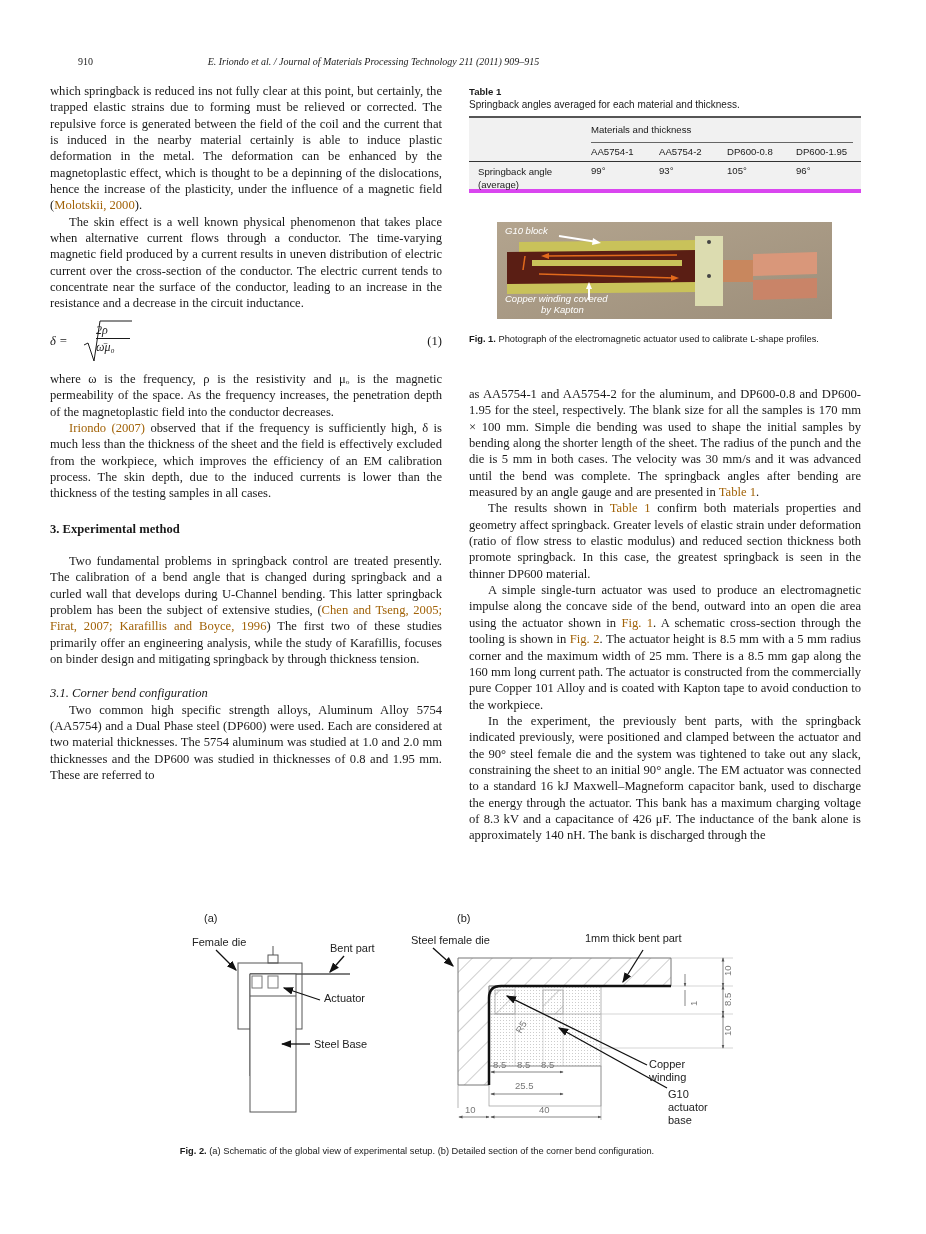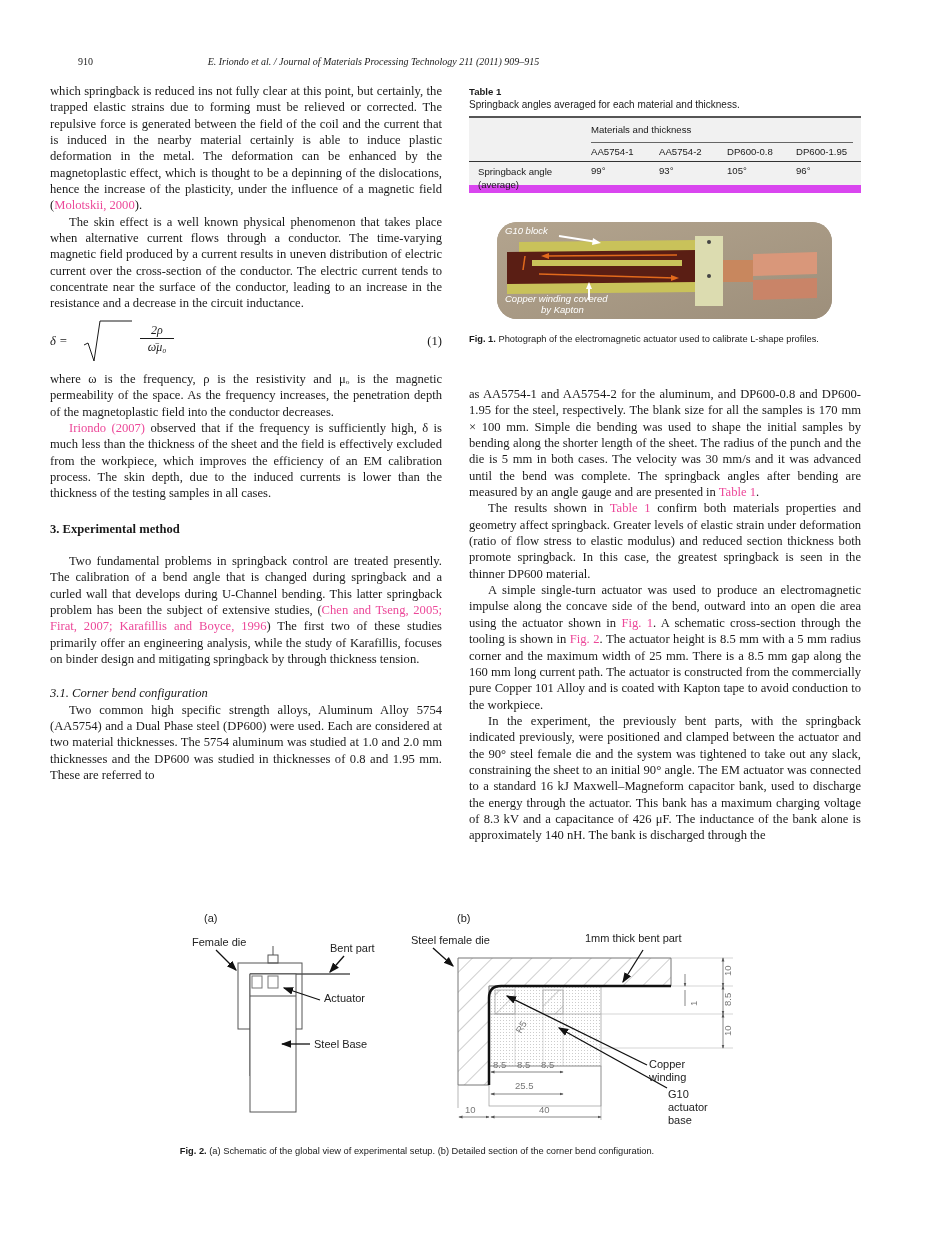--- a/index.html
+++ b/index.html
@@ -4,41 +4,41 @@
 <style>
   * { box-sizing: border-box; margin: 0; padding: 0; }
   html, body { width: 926px; height: 1234px; background: #ffffff; }
   body { position: relative; font-family: "DejaVu Serif", serif; color: #1a1a1a; overflow: hidden; }
   .abs { position: absolute; }
   .pagenum { left: 50px; top: 56px; font-size: 10px; font-family: "Liberation Serif", serif; margin-left: 28px; }
   .running-head { left: 0; width: 747px; top: 56px; text-align: center; font-size: 10px; font-style: italic; font-family: "Liberation Serif", serif; }
   .col { font-family: "Liberation Serif", serif; font-size: 12.6px; line-height: 16.35px; text-align: justify; }
   .col p { text-indent: 0; }
   .col p.ind { text-indent: 19px; }
-  .link { color: #ec4899; }
+  .link { color: #a16207; }
   .lcol { left: 50px; width: 392px; top: 83px; }
   .rcol { left: 469px; width: 392px; }
   .sec-head { font-weight: bold; font-size: 12.6px; margin-top: 19px; margin-bottom: 16px; }
   .subsec-head { font-style: italic; margin-top: 18px; }
   .equation { position: relative; height: 48px; margin: 7px 0 4px; font-style: italic; }
   .eq-lhs { position: absolute; left: 0; top: 14px; }
   .eq-root { position: absolute; left: 32px; top: 0; width: 50px; height: 44px; }
   .eq-num { position: absolute; right: 0; top: 14px; font-style: normal; }
-  .eq-frac { position: absolute; left: 46px; top: 3px; text-align: center; width: 34px; font-size: 12px; line-height: 16px; margin-left: 44px; }
+  .eq-frac { position: absolute; left: 46px; top: 3px; width: 34px; font-size: 12px; line-height: 16px; }
   .eq-frac .num { border-bottom: 1px solid #1a1a1a; }
   .table-label { left: 469px; top: 86px; font-size: 9.6px; font-weight: bold; font-family: "Liberation Sans", sans-serif; }
   .table-caption { left: 469px; top: 99px; font-size: 10px; font-family: "Liberation Sans", sans-serif; }
-  .tbl { left: 469px; top: 116px; width: 392px; height: 77px; background: #f1f1f1; border-top: 2px solid #555; border-bottom: 8px solid #d946ef; font-family: "Liberation Sans", sans-serif; font-size: 9.6px; }
+  .tbl { left: 469px; top: 116px; width: 392px; height: 77px; background: #f1f1f1; border-top: 2px solid #555; border-bottom: 4px solid #d946ef; font-family: "Liberation Sans", sans-serif; font-size: 9.6px; }
   .tbl .grp { position: absolute; left: 122px; top: 6px; }
   .tbl .grpline { position: absolute; left: 122px; right: 8px; top: 24px; border-top: 1.5px solid #666; }
   .tbl .ch { position: absolute; top: 28px; }
   .tbl .rowline { position: absolute; left: 0; right: 0; top: 43px; border-top: 1.5px solid #333; }
   .tbl .rh { position: absolute; left: 9px; top: 47px; line-height: 13px; }
   .tbl .cv { position: absolute; top: 47px; }
-  .photo { left: 497px; top: 222px; width: 335px; height: 97px; background: #a89a86; overflow: hidden; border-radius: 20px; }
+  .photo { left: 497px; top: 222px; width: 335px; height: 97px; background: #a89a86; overflow: hidden; }
   .fig-caption { font-family: "Liberation Sans", sans-serif; font-size: 9.3px; line-height: 13px; }
   .fig1-cap { left: 469px; top: 333px; width: 392px; }
   .fig2-cap { left: 0; width: 834px; top: 1145px; text-align: center; }
   .fig-label { font-weight: bold; }
   .diagram-a { left: 186px; top: 908px; width: 232px; height: 205px; }
   .diagram-b { left: 403px; top: 908px; width: 330px; height: 232px; }
   svg text { font-family: "Liberation Sans", sans-serif; }
 </style>
 </head>
 <body>

